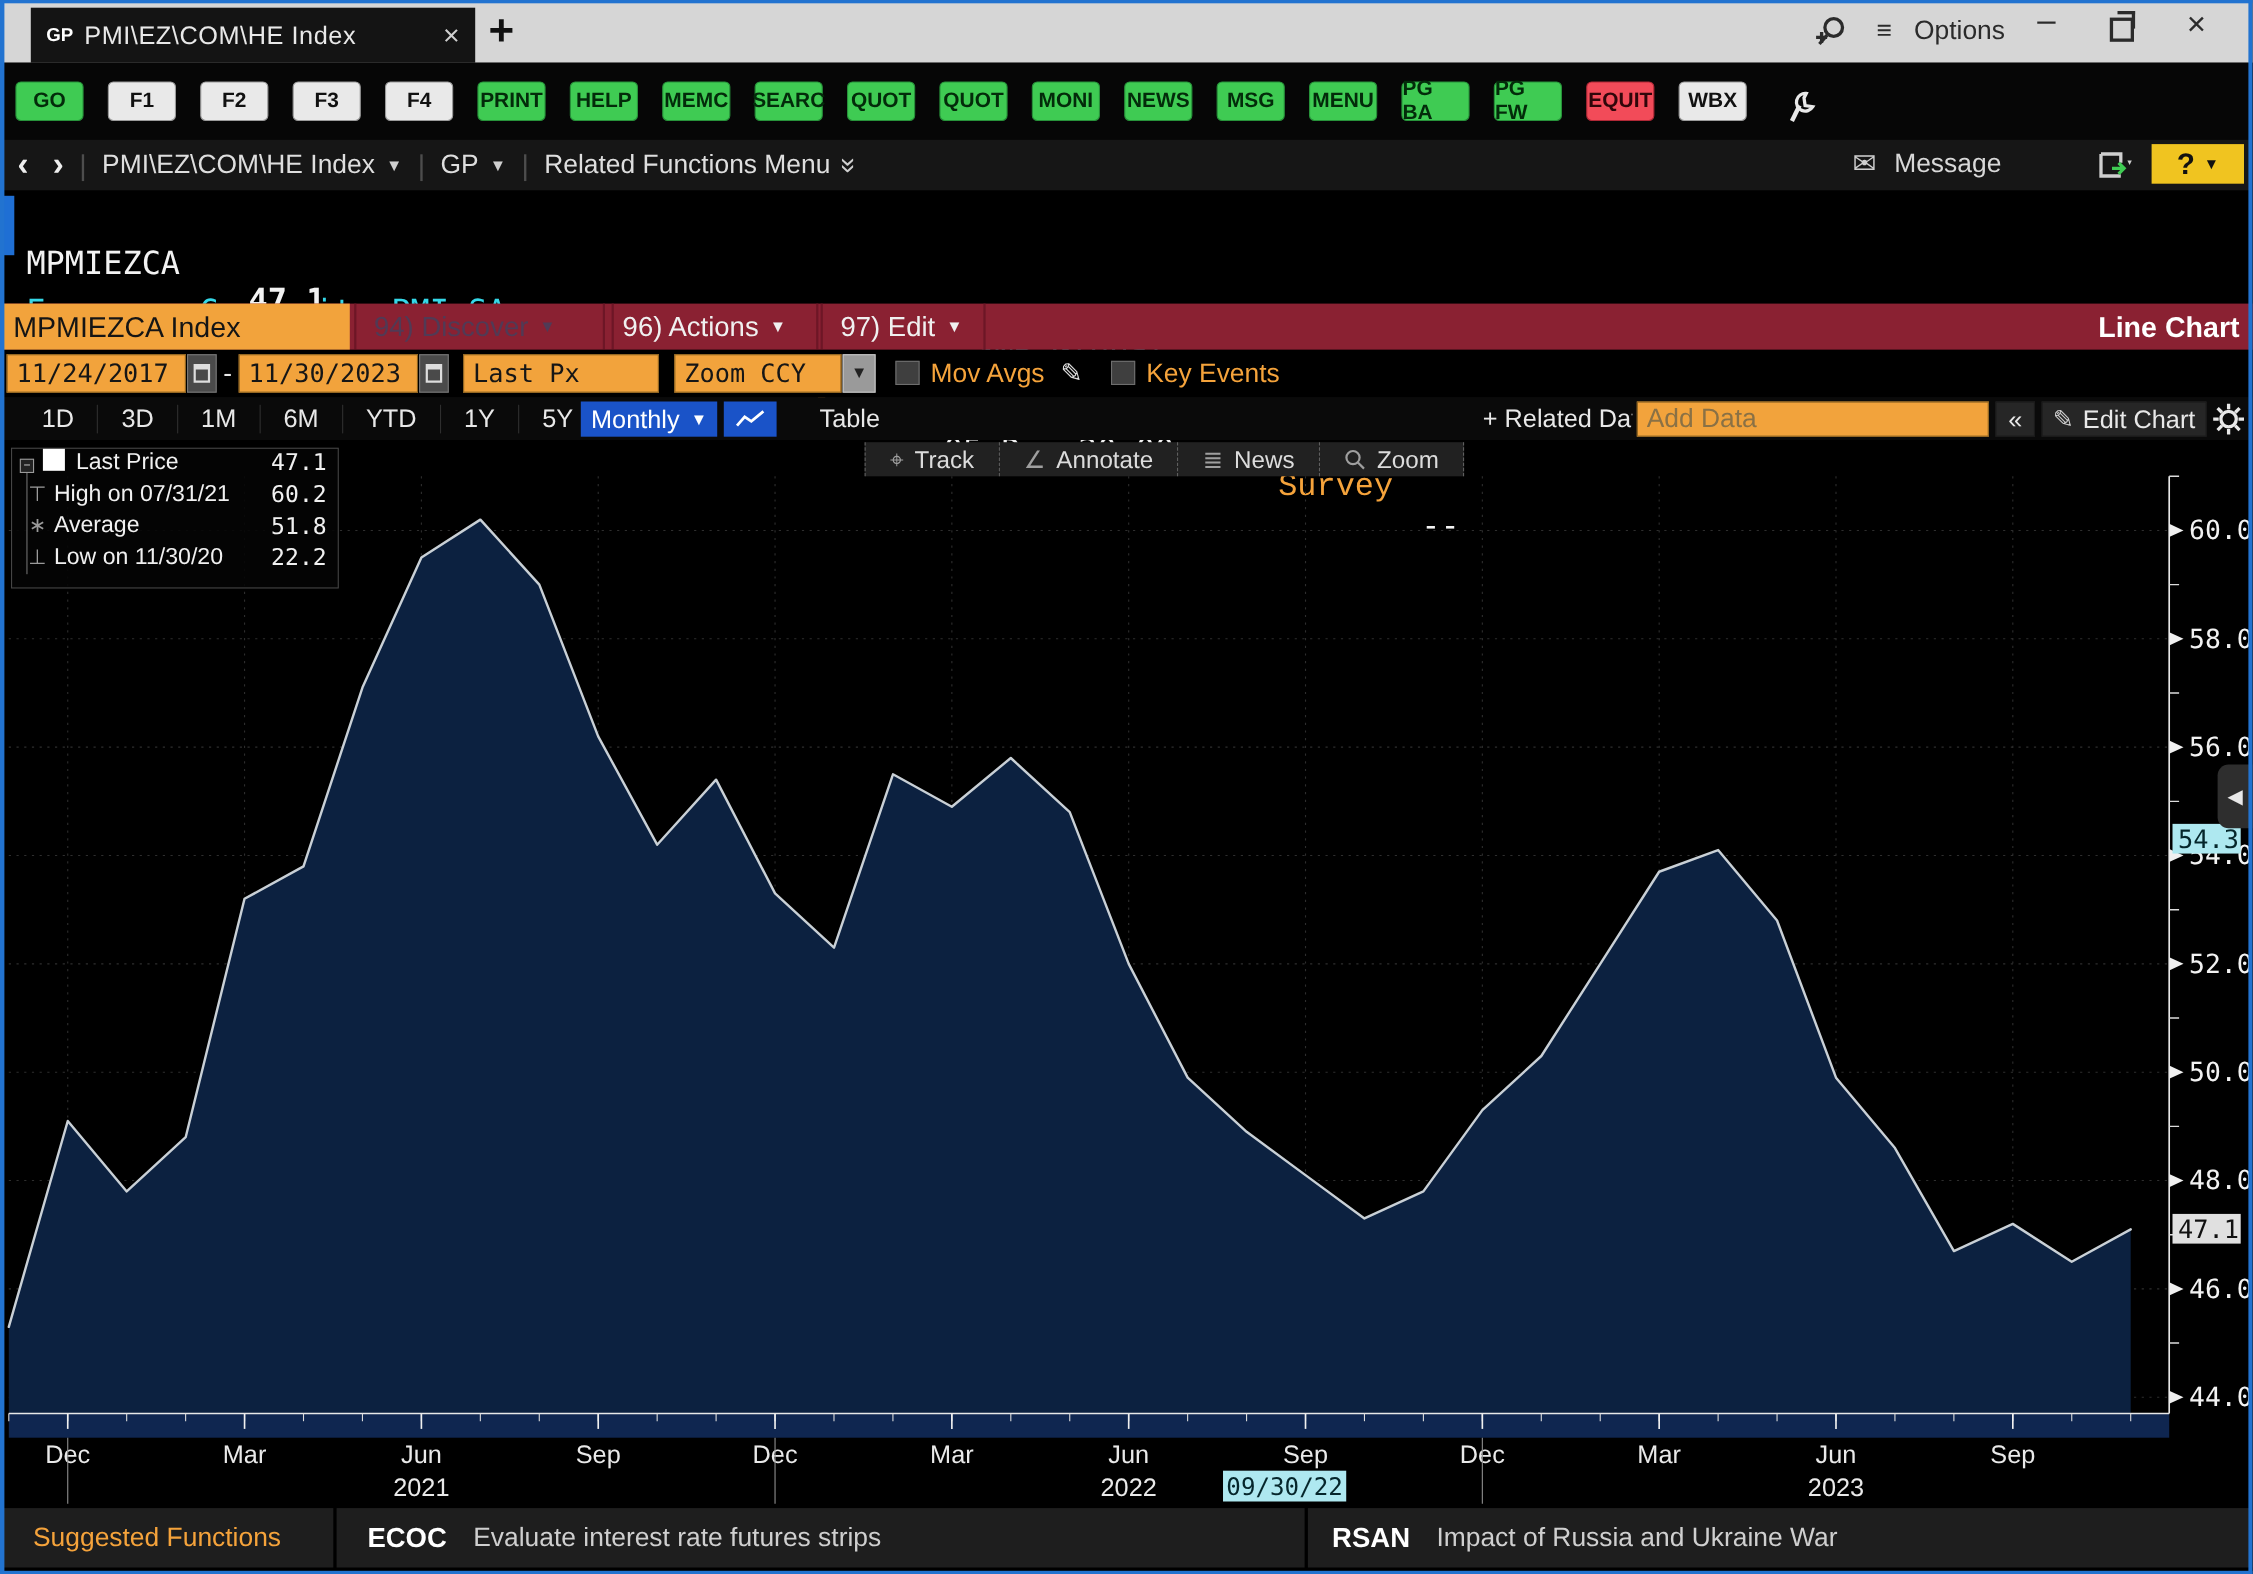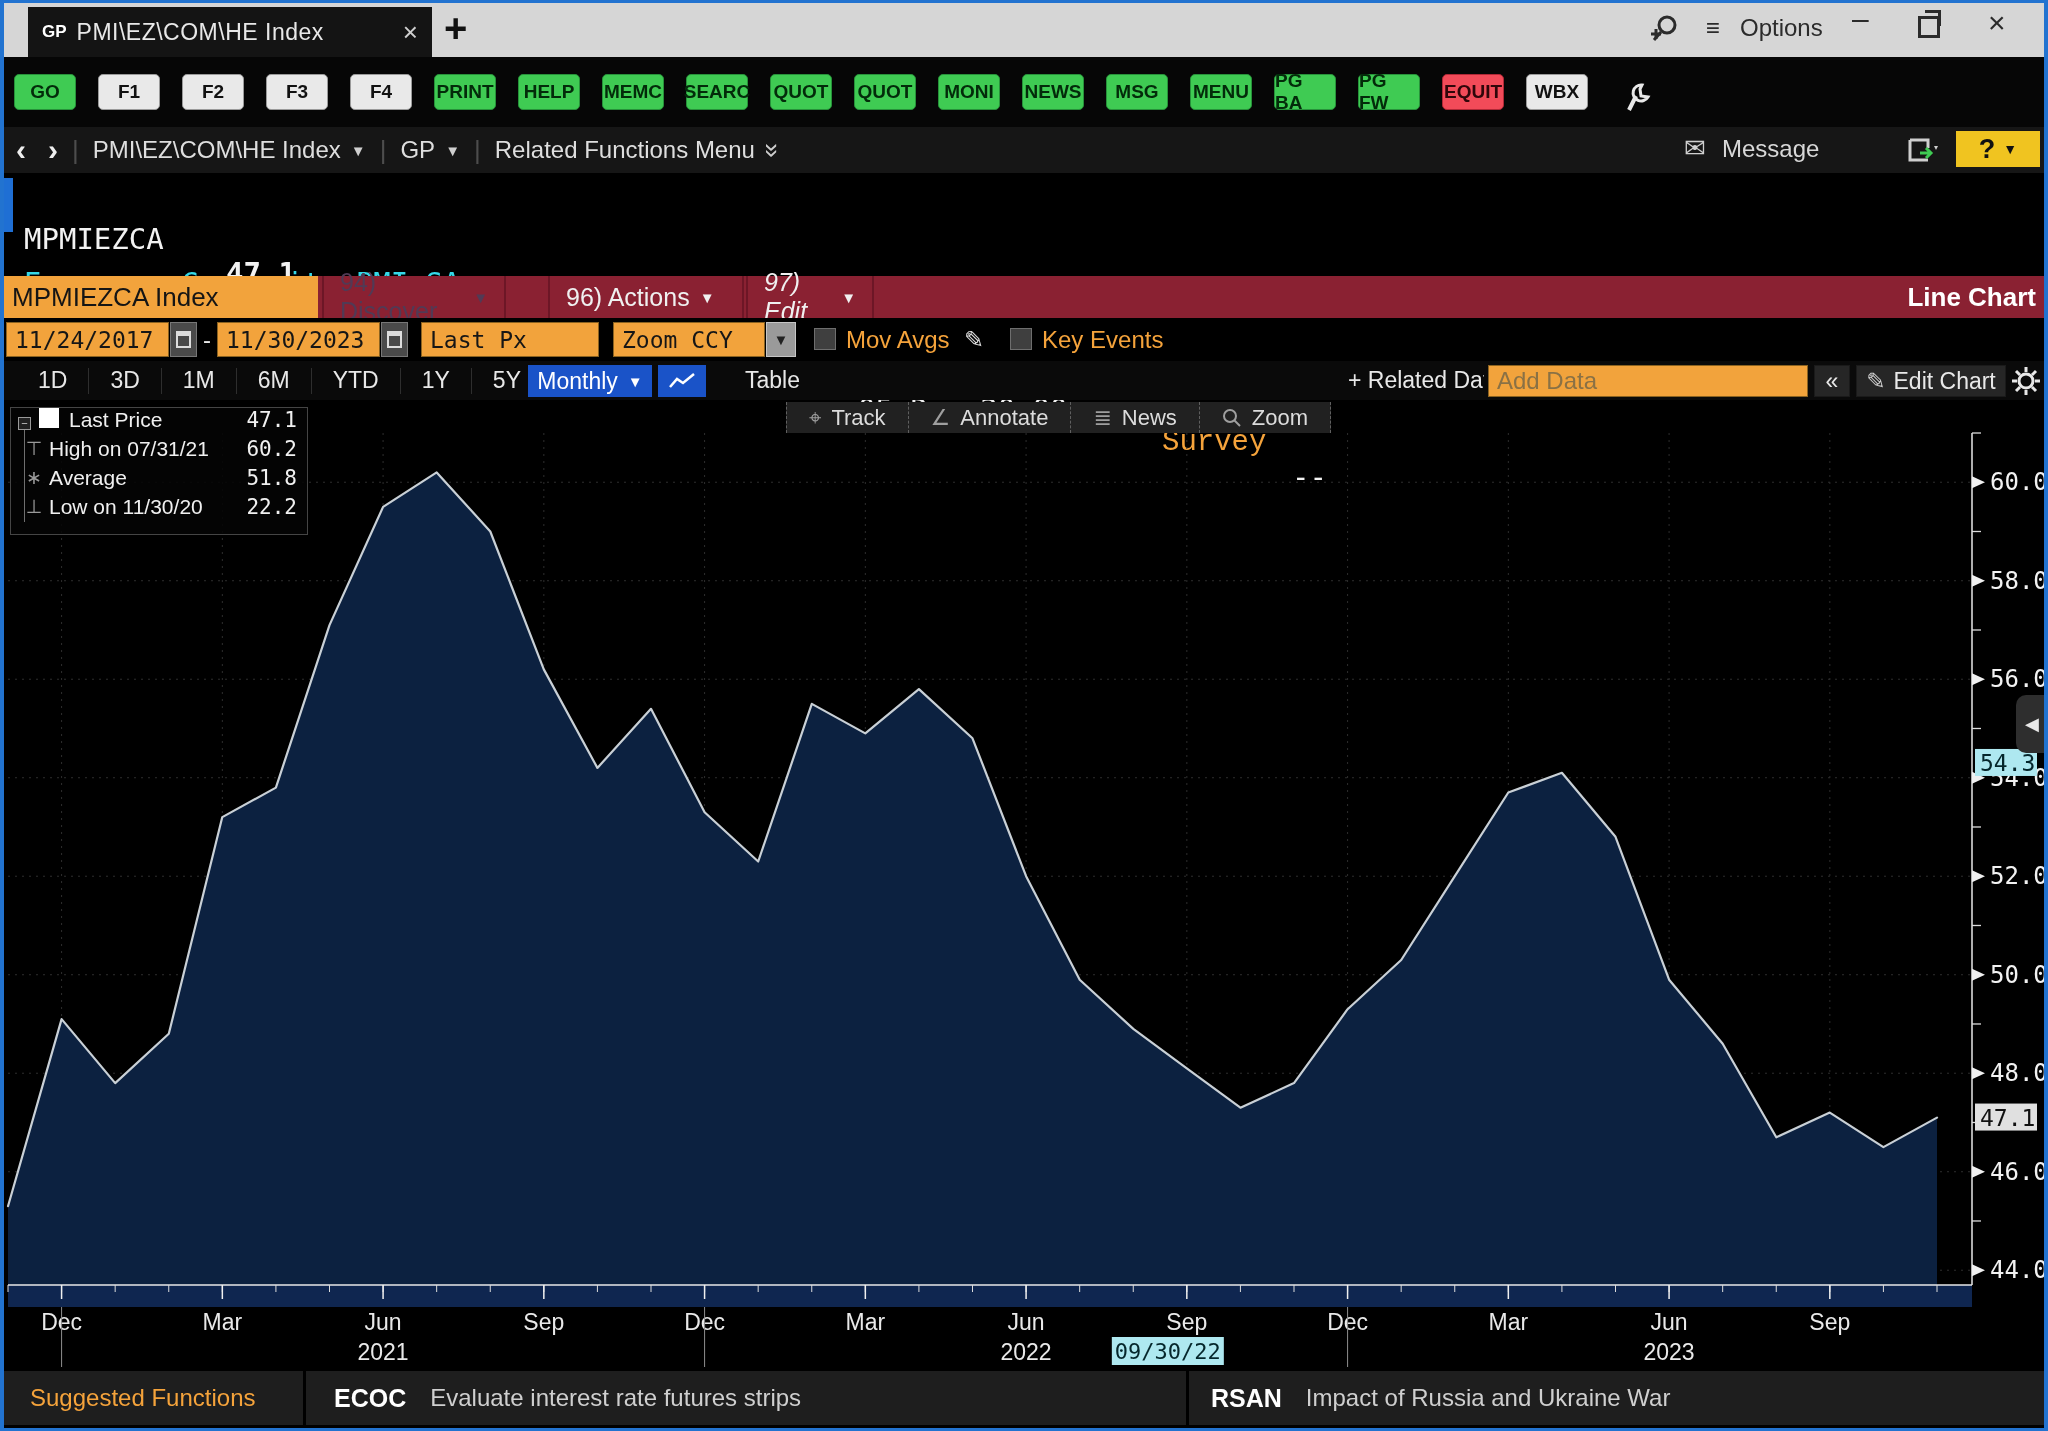--- a/index.html
+++ b/index.html
@@ -192,29 +192,29 @@
     <span class="abs qorange" style="left:1162px;">Survey</span>
     <span class="abs qwhite" style="left:1292px;">--</span>
   </div>
   <div class="qline" style="left:0;top:232px;width:2048px;">
     <span class="abs qcyan" style="left:24px;">Eurozone Composite PMI SA</span>
     <span class="abs qcyan" style="left:886px;">S&amp;P Global</span>
   </div>
 
   <div class="cmdbar">
     <div class="cmdtab">MPMIEZCA Index</div>
-    <div class="cmditem dim" style="left:322px;width:184px;">
+    <div class="cmditem dim" style="left:322px;width:236px;">
       <span>94) Discover</span>
       <span class="dd">▼</span>
     </div>
     <div class="cmditem" style="left:548px;width:196px;">
       <span>96) Actions</span>
       <span class="dd">▼</span>
     </div>
-    <div class="cmditem" style="left:746px;width:128px;font-style:italic;">
+    <div class="cmditem" style="left:746px;width:150px;">
       <span>97) Edit</span>
       <span class="dd">▼</span>
     </div>
     <div class="linechart">Line Chart</div>
   </div>
 
   <div class="ctlrow">
     <div class="ofield" style="left:6px;width:163px;">11/24/2017</div>
     <div class="calbtn" style="left:170px;">
         <div class="calglyph"></div>

